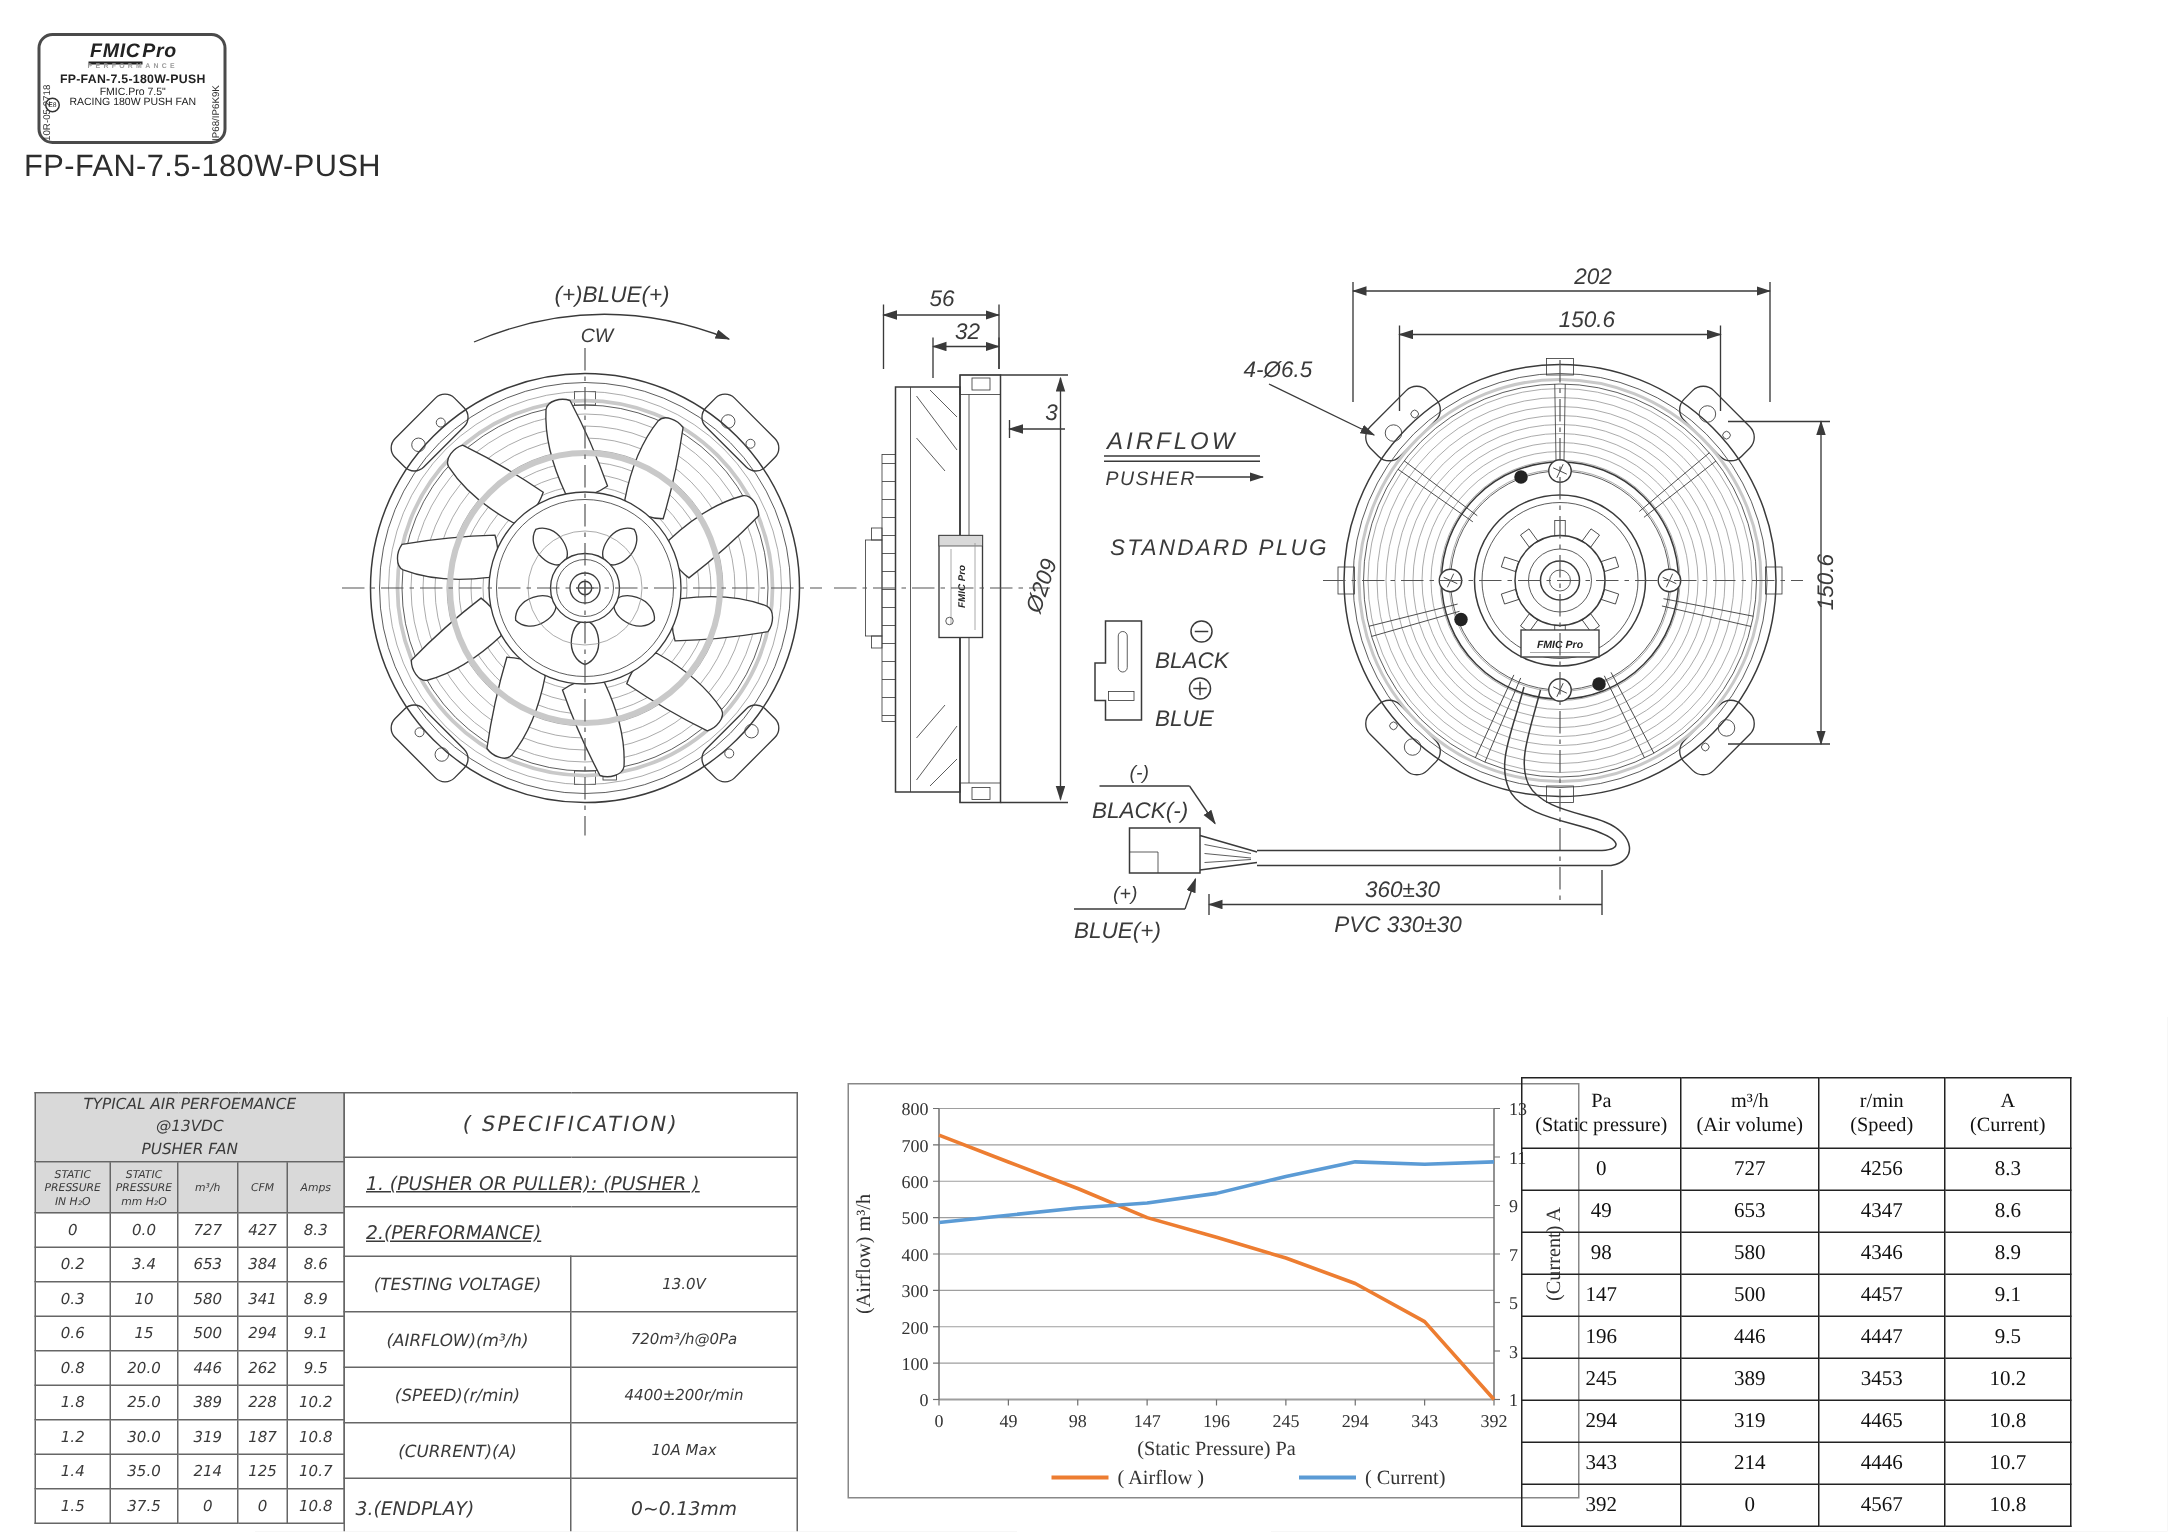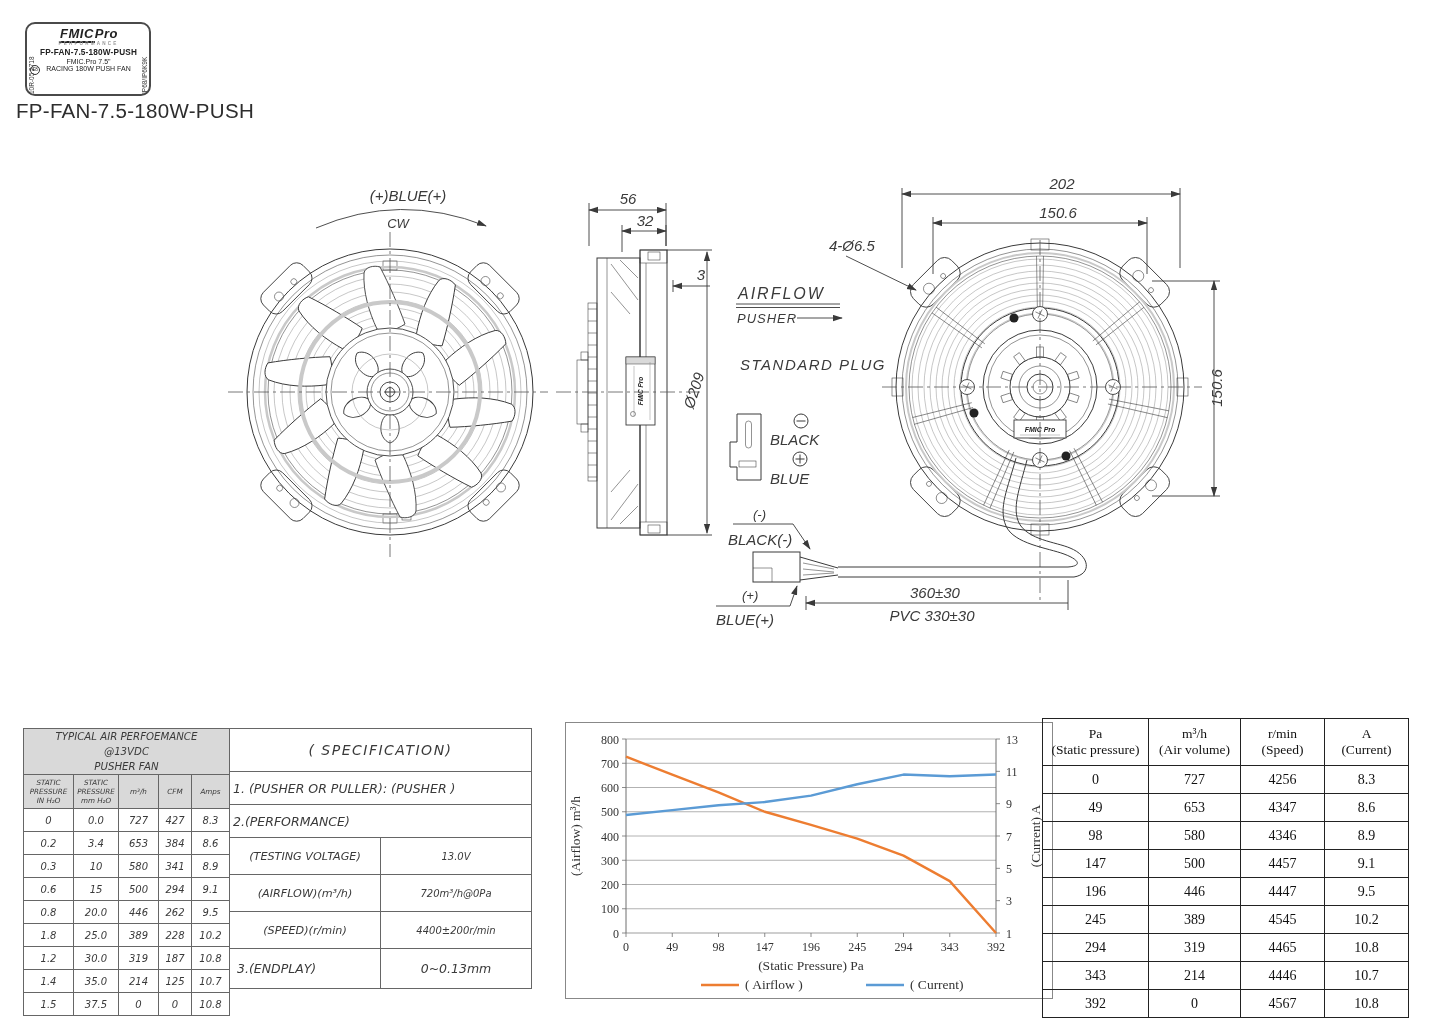--- a/index.html
+++ b/index.html
@@ -40,32 +40,32 @@
   table.perf{border-collapse:collapse;font-family:"DejaVu Sans",sans-serif;font-style:italic;color:#3a3a3a;}
   .perf th,.perf td{border:1px solid #666;}
   .perf .pt-title th{background:#d9d9d9;font-size:10.2px;font-weight:normal;height:34px;padding:0 13px;line-height:15px;}
   .perf .pt-head th{background:#d9d9d9;font-size:7.2px;font-weight:normal;height:33px;padding:0 1px;line-height:9px;}
   .perf td{font-size:10px;height:20px;text-align:center;}
   
   .spec-wrap{position:absolute;left:229px;top:728px;}
   table.spec{border-collapse:collapse;width:303px;font-family:"DejaVu Sans",sans-serif;font-style:italic;color:#3a3a3a;table-layout:fixed;}
   .spec td{border:1px solid #666;overflow:hidden;}
   .spec .sp-title td{height:40px;text-align:center;font-size:14px;letter-spacing:1.5px;}
-  .spec .sp-row td{height:30px;font-size:12.5px;padding-left:3px;}
+  .spec .sp-row td{height:30px;font-size:12.5px;padding-left:14px;text-decoration:underline;}
   .spec .sp-l{width:128px;text-align:center;font-size:11.2px;height:34px;}
   .spec .sp-v{text-align:center;font-size:10px;}
   .spec .sp-end td{height:37px;font-size:12.5px;}
   .spec .sp-end td:first-child{padding-left:7px;}
   .spec .sp-end td:last-child{text-align:center;}
   
   .chart-box{position:absolute;left:565px;top:722px;width:486px;height:275px;border:1px solid #888;background:#fff;}
   .ct{font:12px "Liberation Serif",serif;fill:#333;}
   .ctl{font:13.5px "Liberation Serif",serif;fill:#333;}
   
-  .result-wrap{position:absolute;left:1042px;top:718px;}
+  .result-wrap{position:absolute;left:1014px;top:718px;}
   table.result{border-collapse:collapse;font-family:"Liberation Serif",serif;color:#111;}
   .result th,.result td{border:1.4px solid #222;text-align:center;}
   .result th{font-weight:normal;height:46px;font-size:13.5px;padding:0 5px;line-height:16px;}
   .result td{height:25px;font-size:14px;}
 </style>
 </head>
 <body>
 
 <div class="page">
 
@@ -488,20 +488,24 @@
             <td class="sp-l">(TESTING VOLTAGE)</td>
             <td class="sp-v">13.0V</td>
           </tr>
           <tr>
             <td class="sp-l">(AIRFLOW)(m³/h)</td>
             <td class="sp-v">720m³/h@0Pa</td>
           </tr>
           <tr>
             <td class="sp-l">(SPEED)(r/min)</td>
             <td class="sp-v">4400±200r/min</td>
+          </tr>
+          <tr>
+            <td class="sp-l">(CURRENT)(A)</td>
+            <td class="sp-v">10A Max</td>
           </tr>
         </tbody>
       <tbody>
         <tr class="sp-end">
           <td>3.(ENDPLAY)</td>
           <td>0~0.13mm</td>
         </tr>
       </tbody>
     </table>
   </div>
@@ -636,21 +640,21 @@
           </tr>
           <tr>
             <td>196</td>
             <td>446</td>
             <td>4447</td>
             <td>9.5</td>
           </tr>
           <tr>
             <td>245</td>
             <td>389</td>
-            <td>4545</td>
+            <td>3453</td>
             <td>10.2</td>
           </tr>
           <tr>
             <td>294</td>
             <td>319</td>
             <td>4465</td>
             <td>10.8</td>
           </tr>
           <tr>
             <td>343</td>

